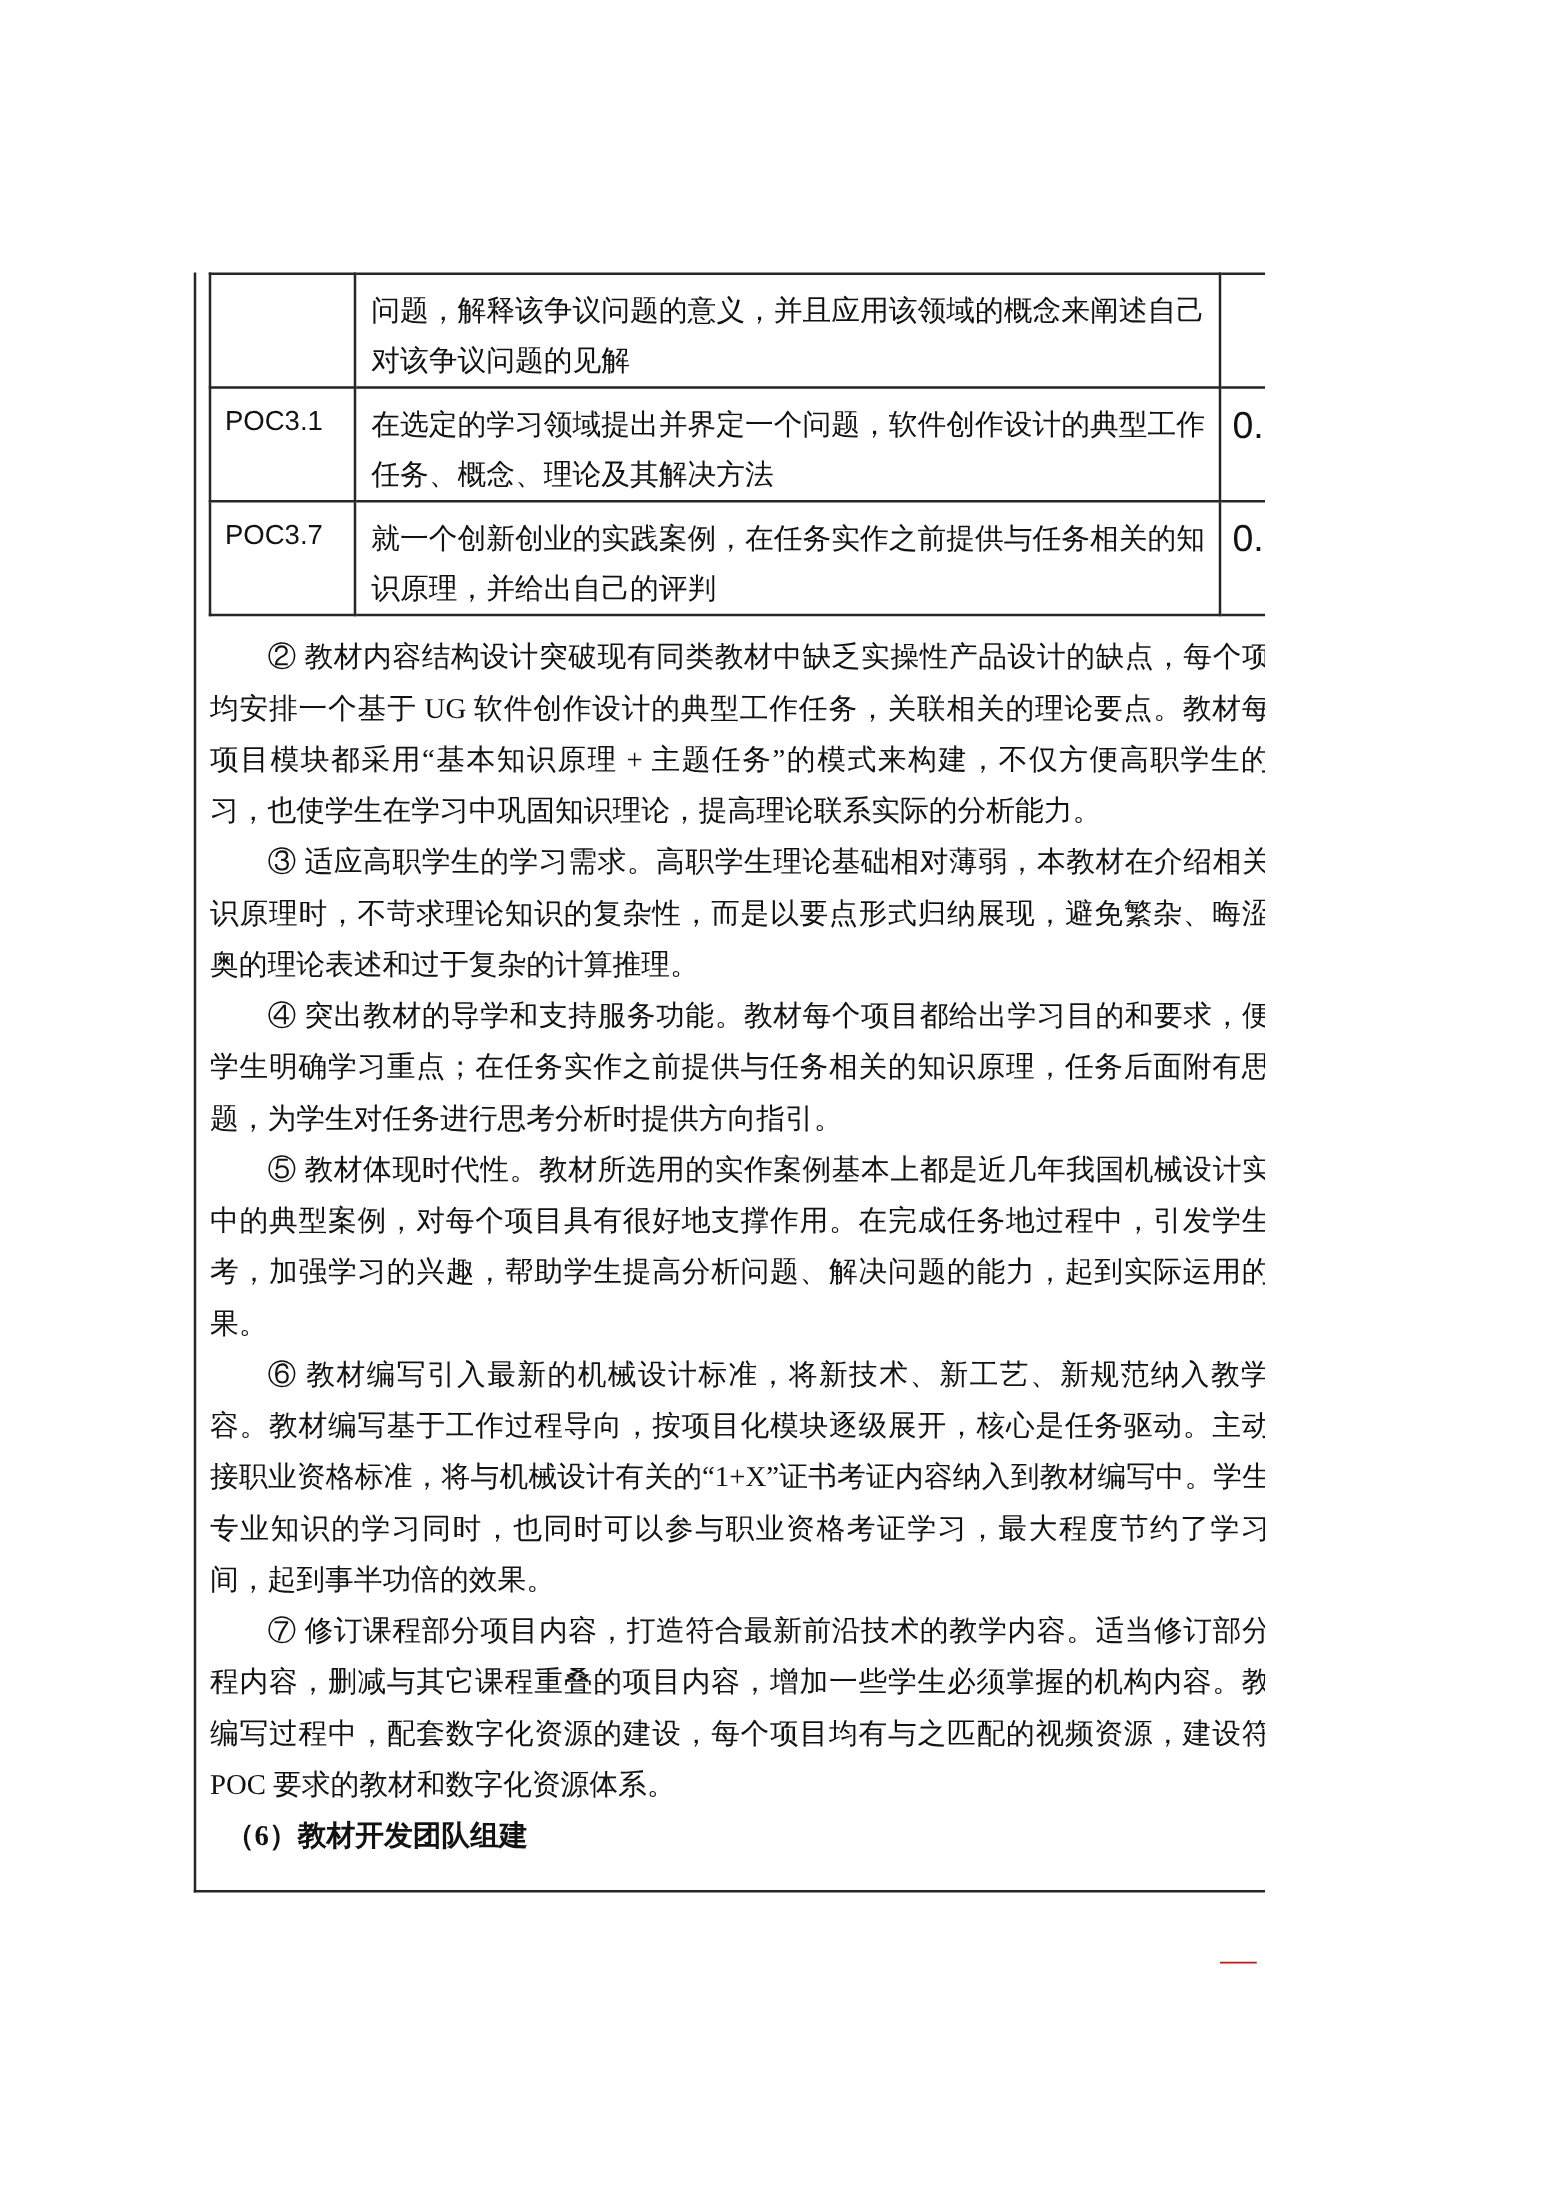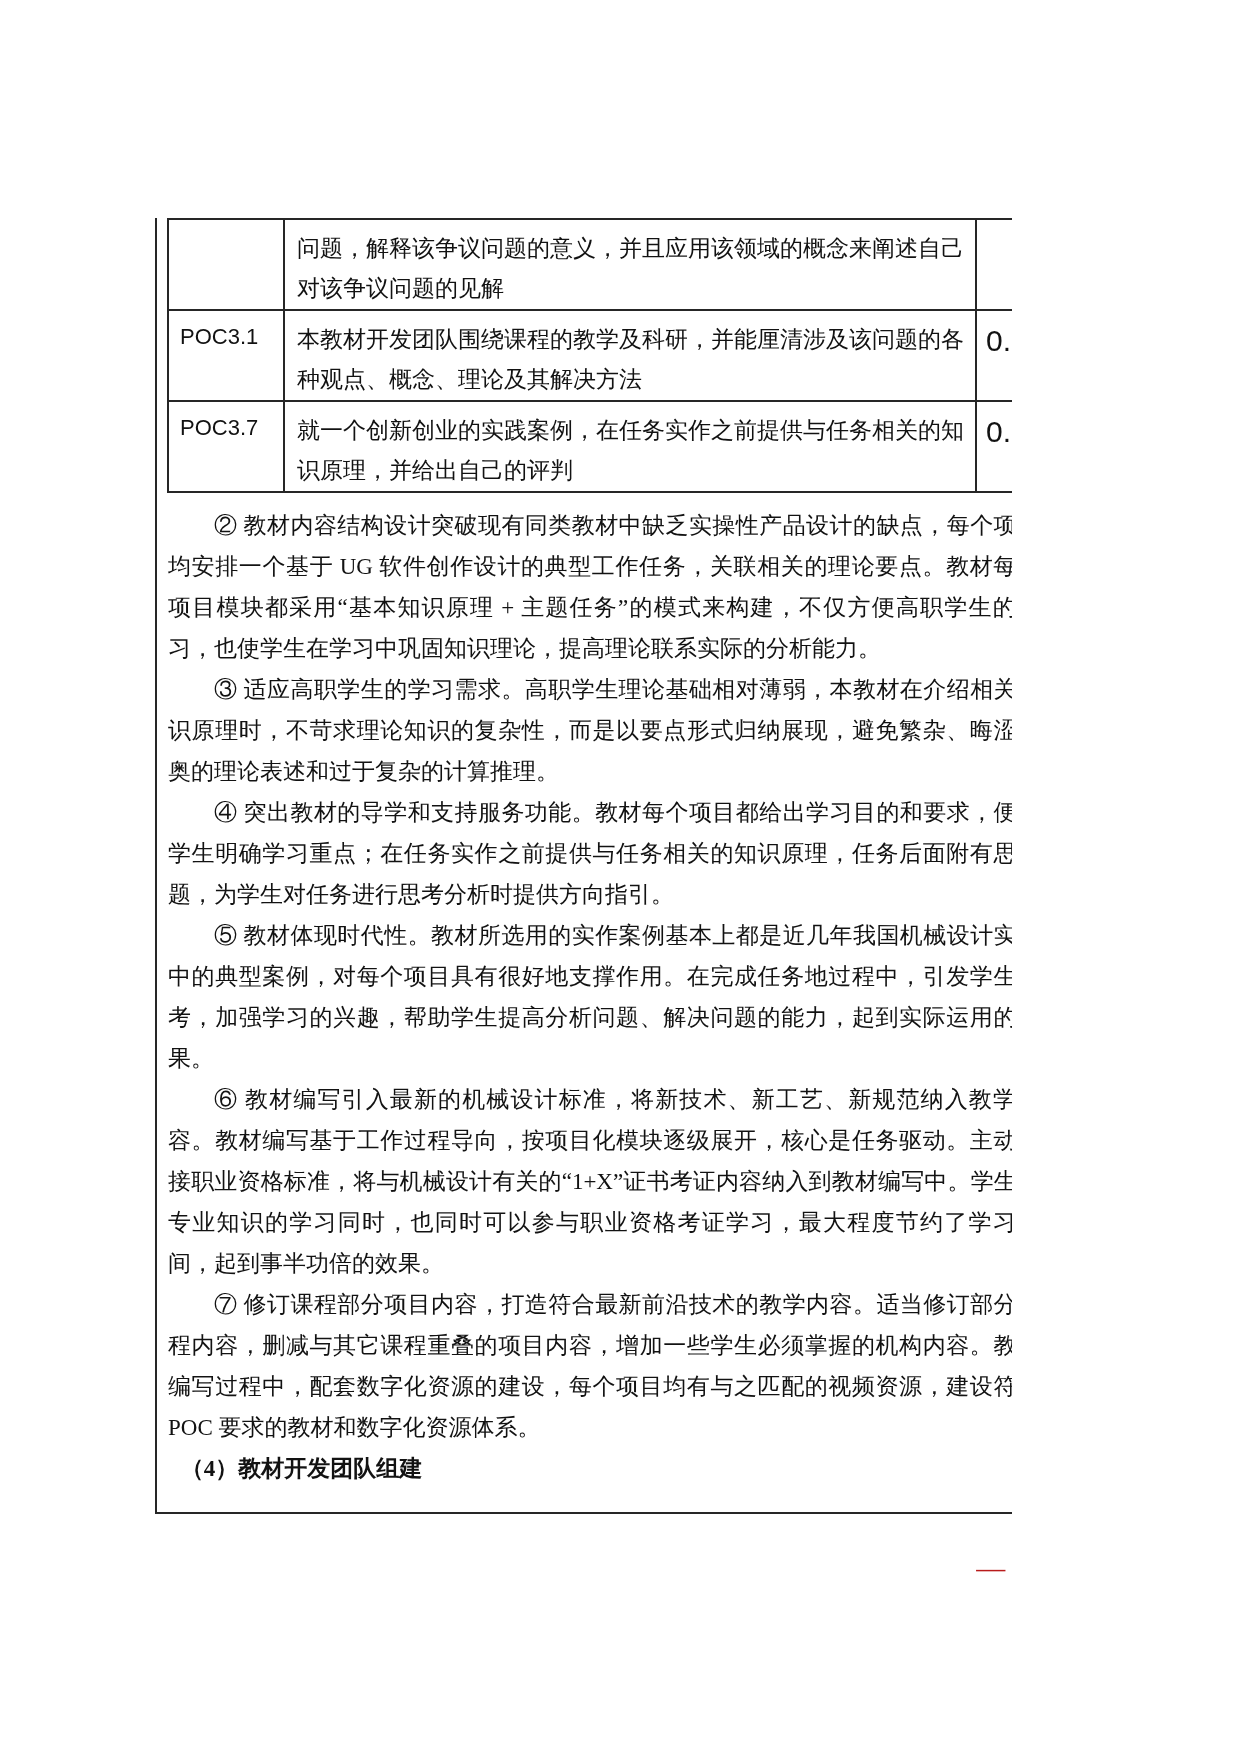--- a/index.html
+++ b/index.html
@@ -102,38 +102,38 @@
 
     <table class="poc-table">
       <tbody>
           <tr class="r1">
         <td class="code-cell"></td>
         <td class="desc-cell">问题，解释该争议问题的意义，并且应用该领域的概念来阐述自己对该争议问题的见解</td>
         <td class="score-cell"></td>
       </tr>
       <tr class="r2">
         <td class="code-cell">POC3.1</td>
-        <td class="desc-cell">本教材开发团队围绕课程的教学及科研，并能厘清涉及该问题的各种观点、概念、理论及其解决方法</td>
+        <td class="desc-cell">在选定的学习领域提出并界定一个问题，软件创作设计的典型工作任务、概念、理论及其解决方法</td>
         <td class="score-cell">0.5</td>
       </tr>
       <tr class="r3">
         <td class="code-cell">POC3.7</td>
         <td class="desc-cell">就一个创新创业的实践案例，在任务实作之前提供与任务相关的知识原理，并给出自己的评判</td>
         <td class="score-cell">0.5</td>
       </tr>
     </tbody>
       </table>
 
     <div class="body-text">
       <p class="para">② 教材内容结构设计突破现有同类教材中缺乏实操性产品设计的缺点，每个项目均安排一个基于 UG 软件创作设计的典型工作任务，关联相关的理论要点。教材每个项目模块都采用“基本知识原理 + 主题任务”的模式来构建，不仅方便高职学生的学习，也使学生在学习中巩固知识理论，提高理论联系实际的分析能力。</p>
       <p class="para">③ 适应高职学生的学习需求。高职学生理论基础相对薄弱，本教材在介绍相关知识原理时，不苛求理论知识的复杂性，而是以要点形式归纳展现，避免繁杂、晦涩深奥的理论表述和过于复杂的计算推理。</p>
       <p class="para">④ 突出教材的导学和支持服务功能。教材每个项目都给出学习目的和要求，便于学生明确学习重点；在任务实作之前提供与任务相关的知识原理，任务后面附有思考题，为学生对任务进行思考分析时提供方向指引。</p>
       <p class="para">⑤ 教材体现时代性。教材所选用的实作案例基本上都是近几年我国机械设计实践中的典型案例，对每个项目具有很好地支撑作用。在完成任务地过程中，引发学生思考，加强学习的兴趣，帮助学生提高分析问题、解决问题的能力，起到实际运用的效果。</p>
       <p class="para">⑥ 教材编写引入最新的机械设计标准，将新技术、新工艺、新规范纳入教学内容。教材编写基于工作过程导向，按项目化模块逐级展开，核心是任务驱动。主动对接职业资格标准，将与机械设计有关的“1+X”证书考证内容纳入到教材编写中。学生在专业知识的学习同时，也同时可以参与职业资格考证学习，最大程度节约了学习时间，起到事半功倍的效果。</p>
       <p class="para">⑦ 修订课程部分项目内容，打造符合最新前沿技术的教学内容。适当修订部分课程内容，删减与其它课程重叠的项目内容，增加一些学生必须掌握的机构内容。教材编写过程中，配套数字化资源的建设，每个项目均有与之匹配的视频资源，建设符合 POC 要求的教材和数字化资源体系。</p>
-      <p class="section-heading">（4）教材开发团队组建</p>
+      <p class="section-heading">（6）教材开发团队组建</p>
     </div>
 
   </div>
 
   <div class="page-number">— 55 —</div>
 
 </div>
 
 </body></html>

